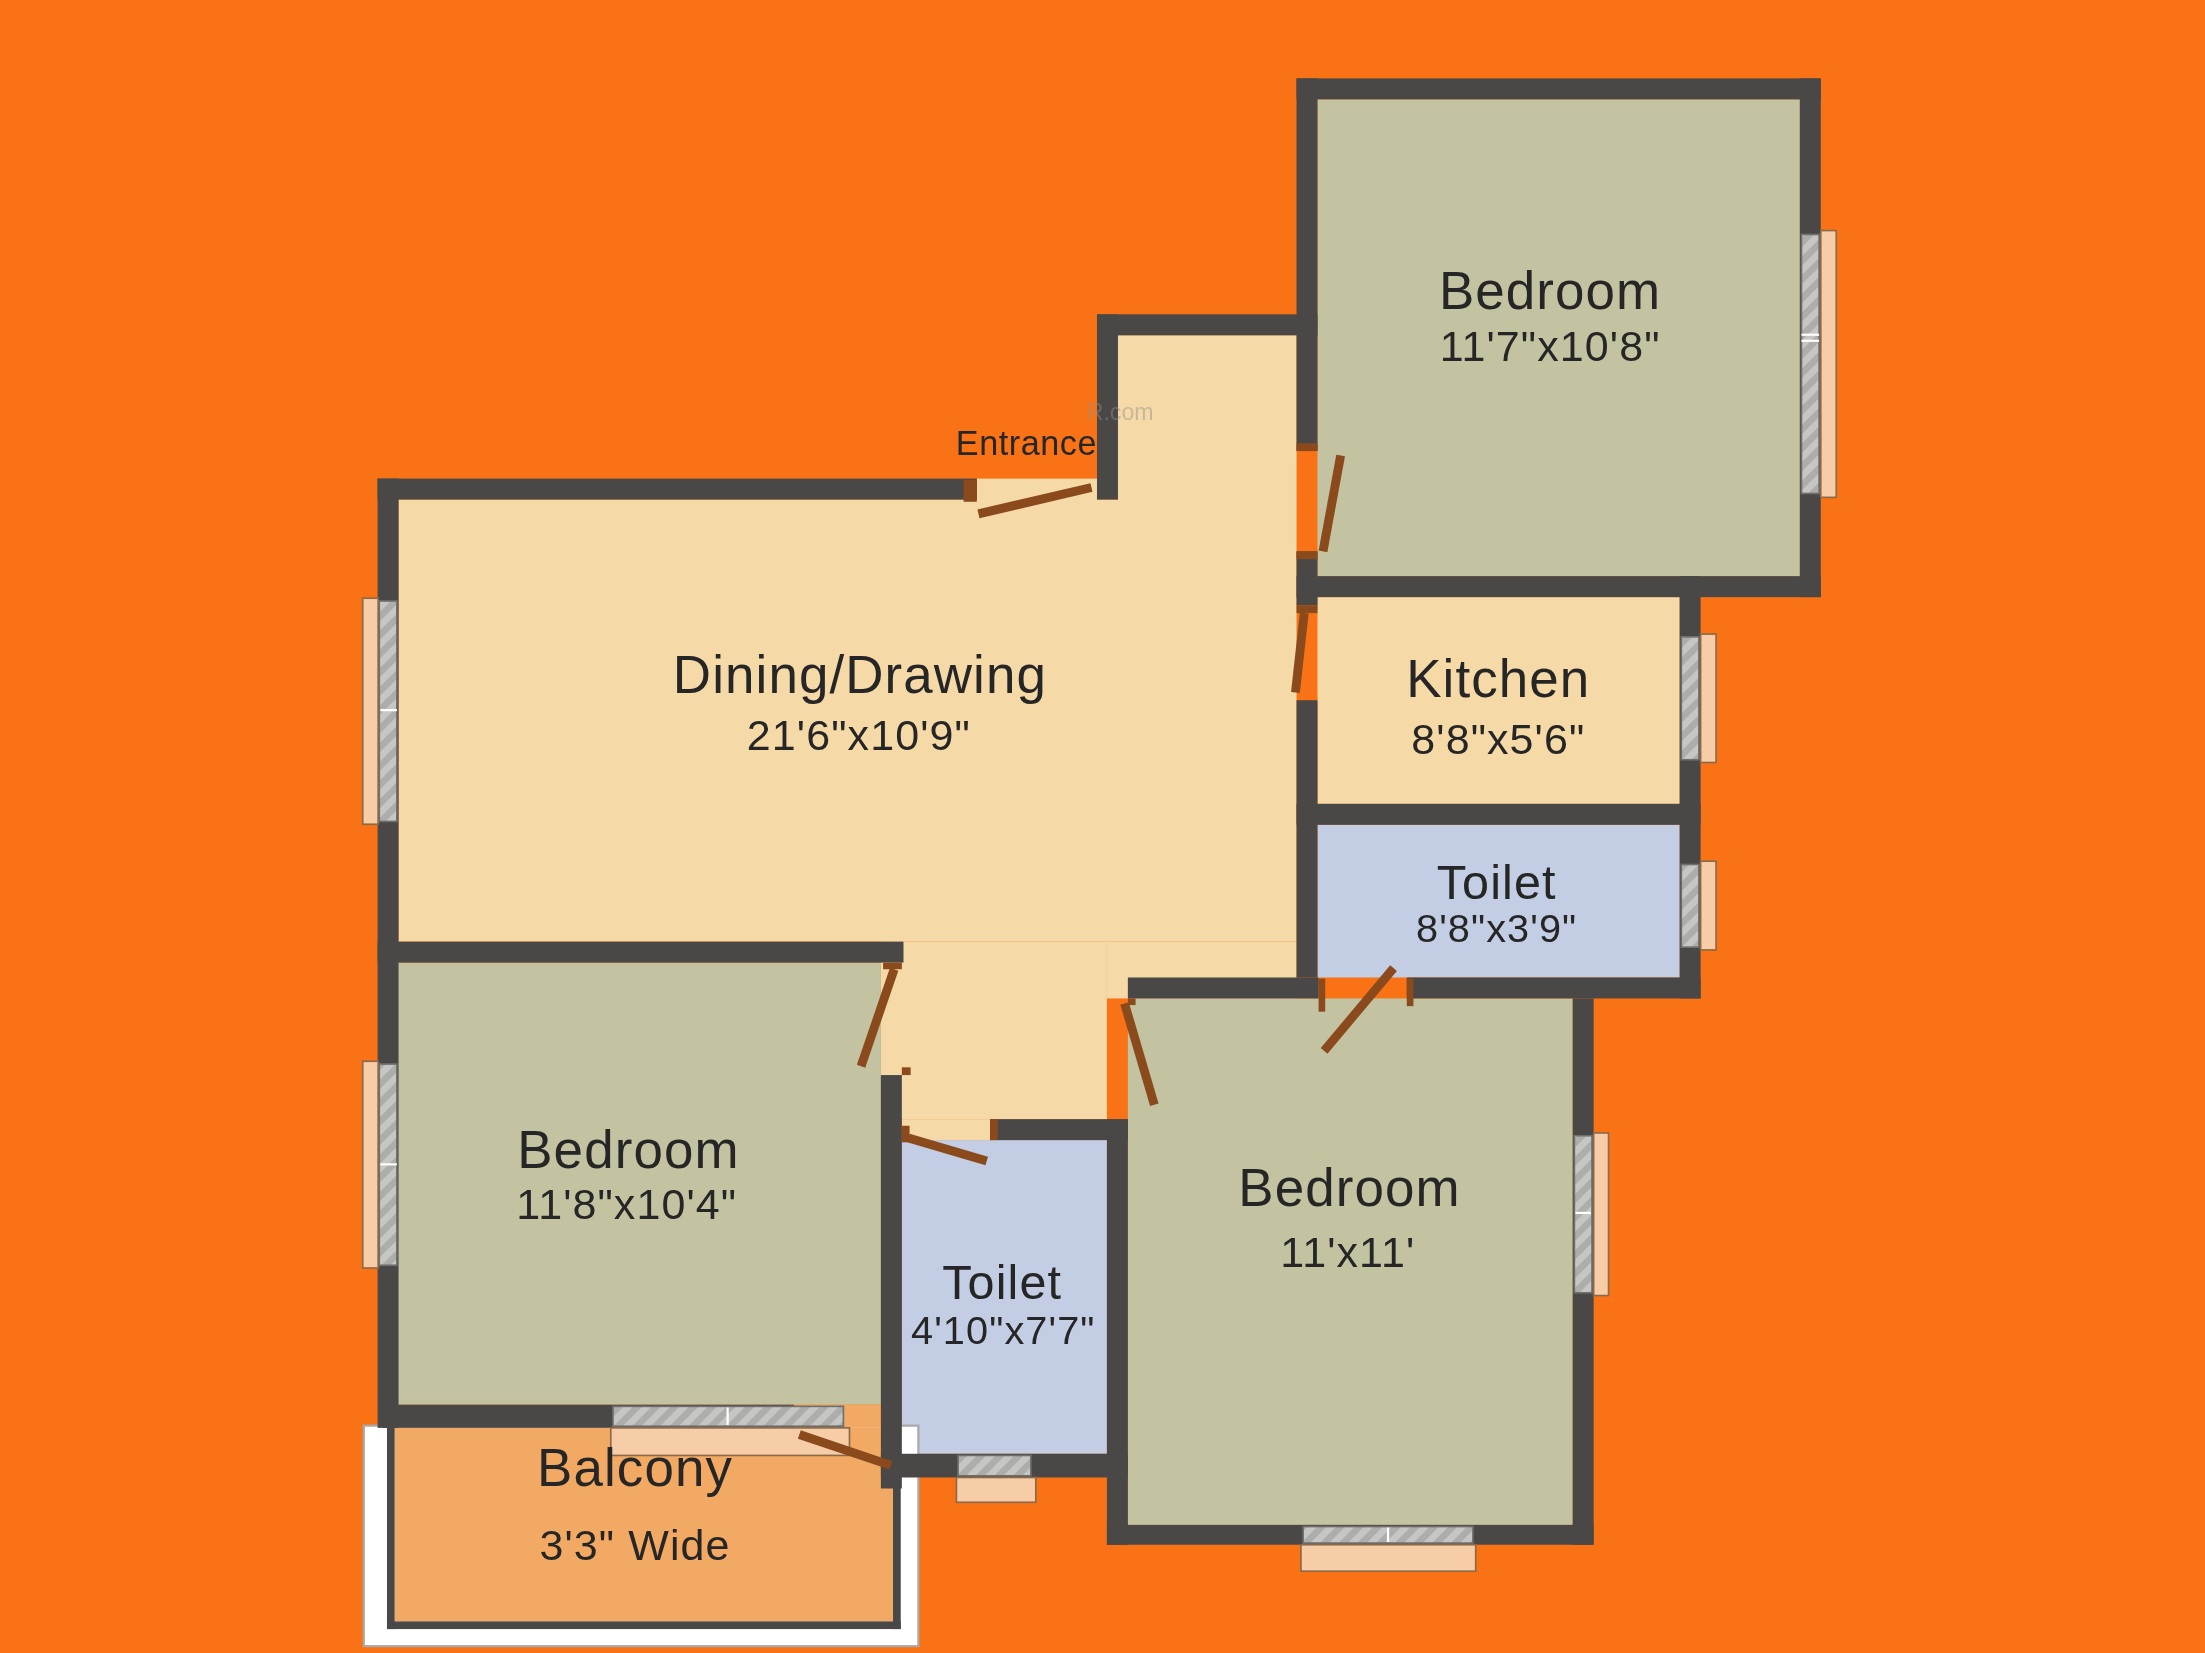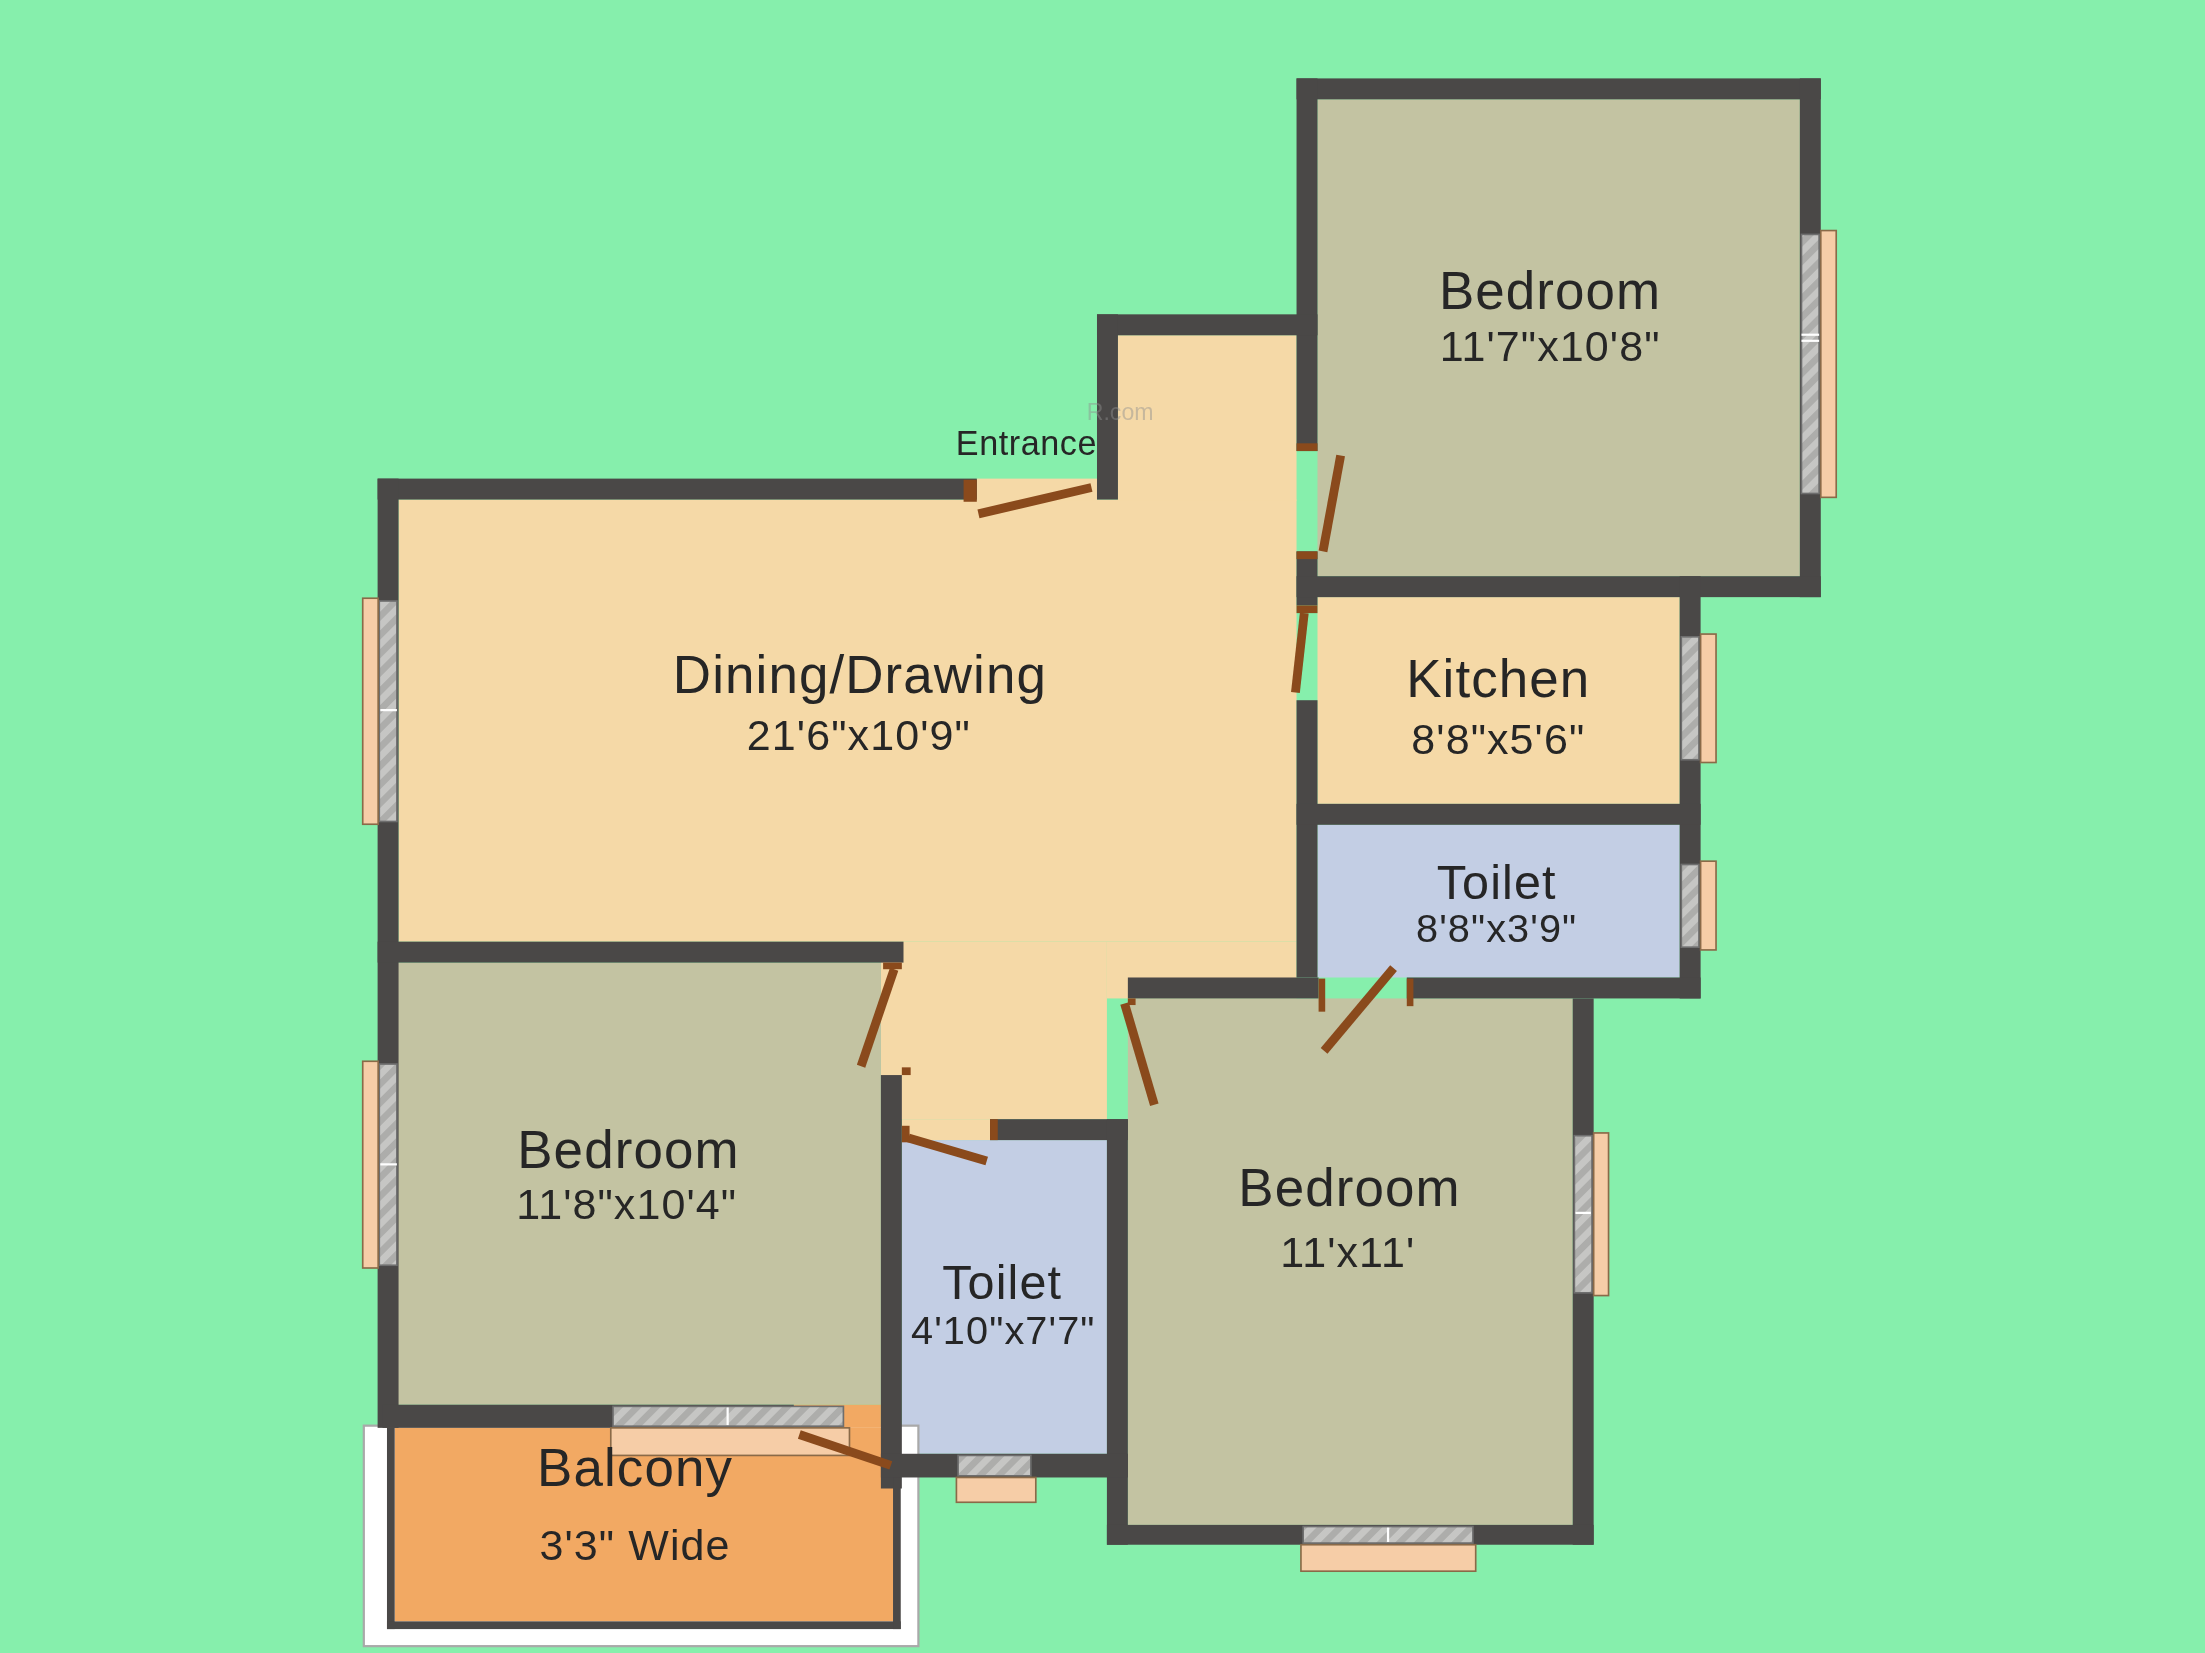--- a/index.html
+++ b/index.html
@@ -1,16 +1,16 @@
 <!DOCTYPE html>
 <html style="font-size:8.8px"><head>
 <meta charset="utf-8">
 <style>
   html,body{margin:0;padding:0;background:#ffffff;}
-  .stage{position:relative;width:2205px;height:1654px;background:#86efac;overflow:hidden;}
+  .stage{position:relative;width:2205px;height:1654px;background:#f97316;overflow:hidden;}
   svg{position:absolute;left:0;top:0;}
   .room-label{font-family:"Liberation Sans", sans-serif;font-weight:400;letter-spacing:2px;}
   .lbl-main{font-size:96px;}
   .lbl-dims{font-size:78px;}
   .lbl-main-sm{font-size:88px;}
   .lbl-dims-sm{font-size:72px;}
   .entrance{font-family:"Liberation Sans", sans-serif;font-size:62px;letter-spacing:1px;}
   .watermark{font-family:"Liberation Sans", sans-serif;font-size:42px;opacity:0.45;}
   .door-leaf{stroke-width:16;stroke-linecap:butt;}
   .frame-line{stroke:#ffffff;stroke-width:4;}

